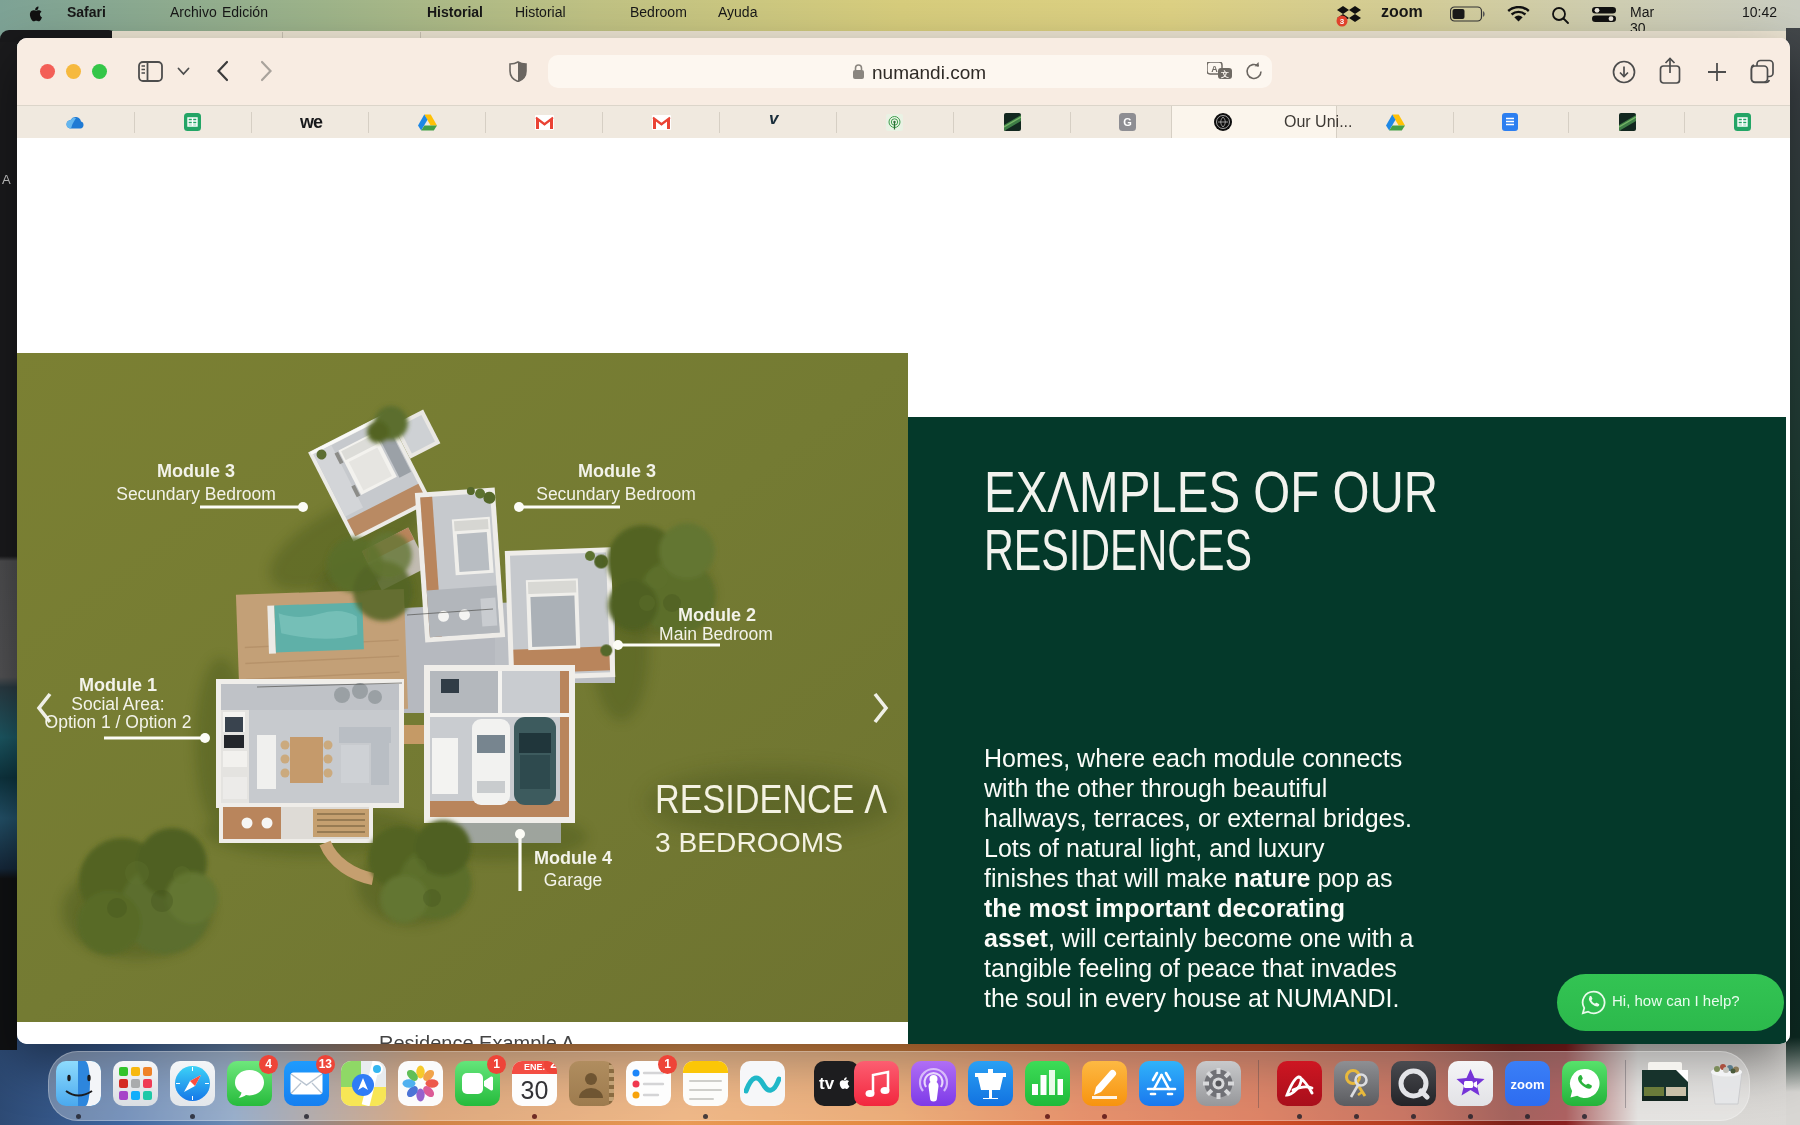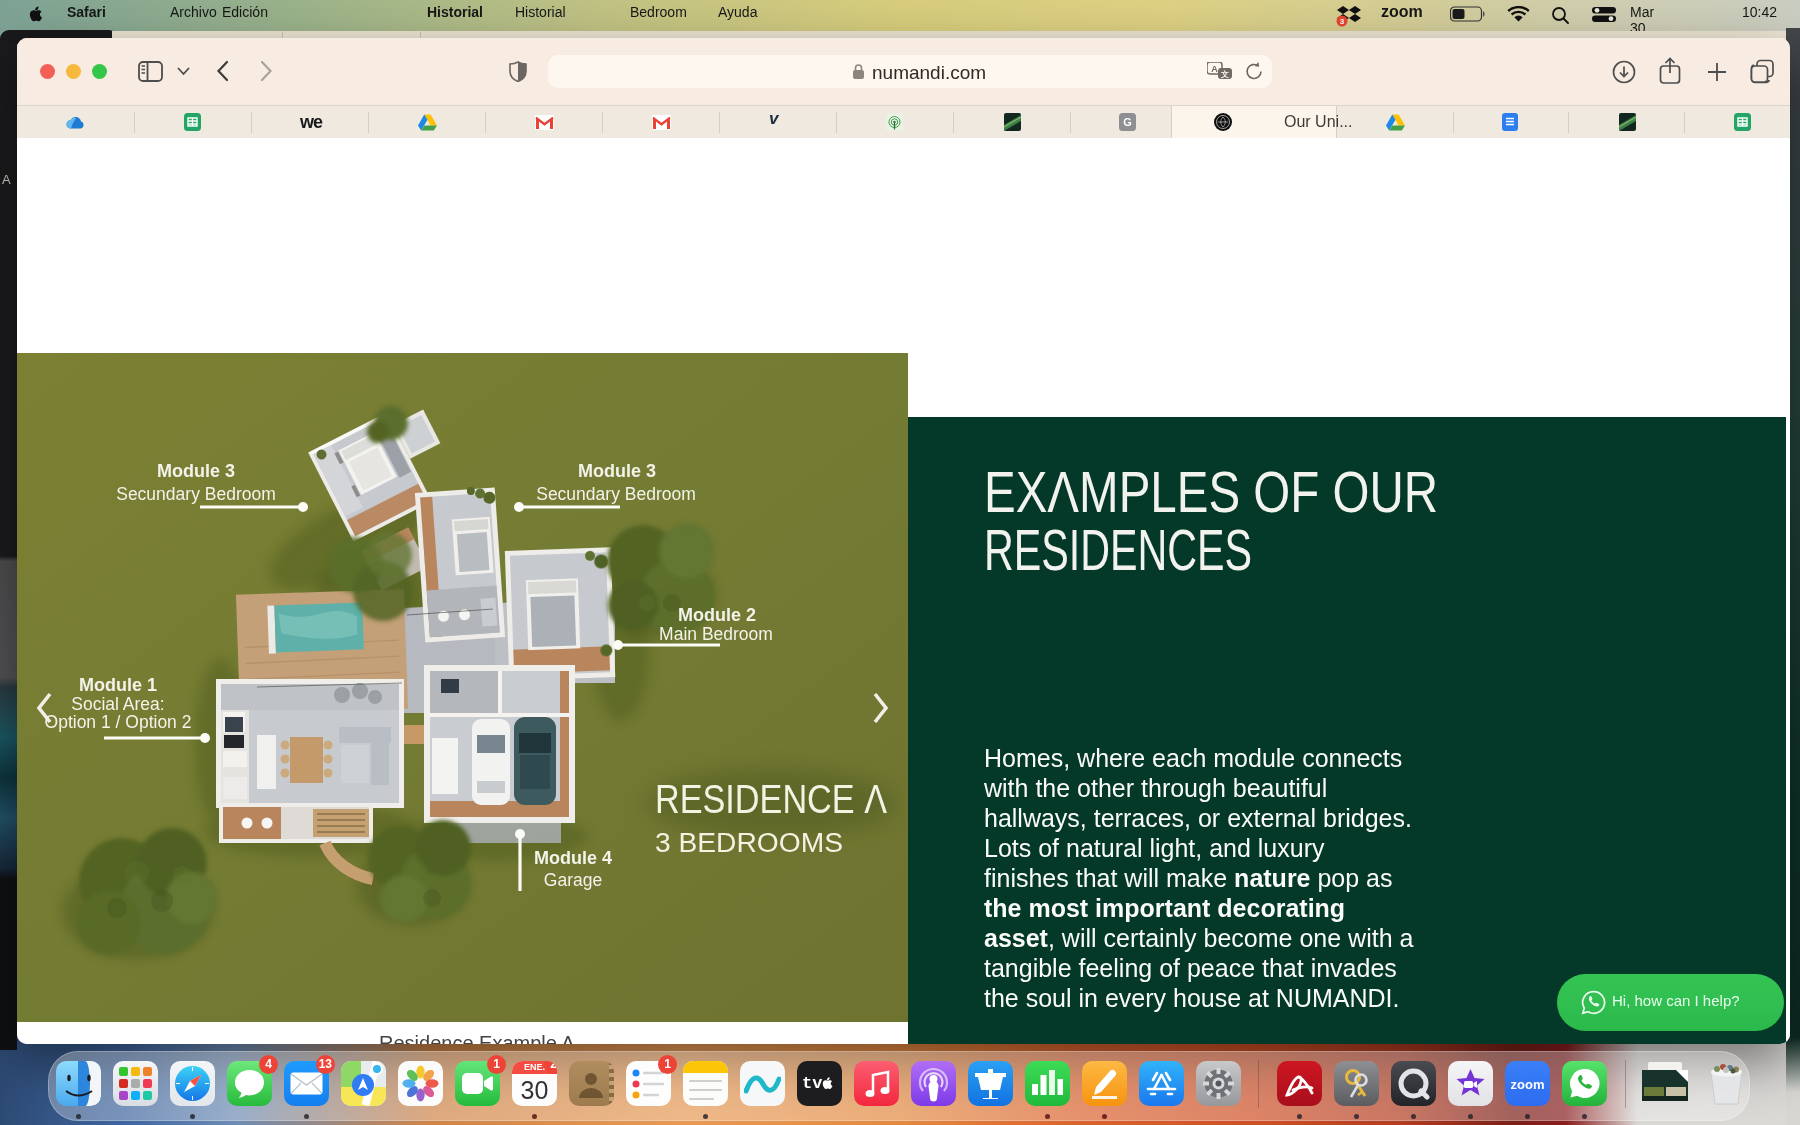--- a/index.html
+++ b/index.html
@@ -671,21 +671,21 @@
         </g>
       </svg>
 </div>
 
 <div class="di" style="left:740px;background:#f6f7f9;">
   <svg class="abs" style="left:4px;top:10px" width="37" height="26">
         <path d="M2 20 C8 4 14 4 19 13 C24 22 30 22 35 8" stroke="#1fb8c8" stroke-width="5" fill="none" stroke-linecap="round"></path>
       </svg>
 </div>
 
-<div class="di" style="left:797px;background:#1d1d1f;font-family:Liberation Mono, monospace;">
+<div class="di" style="left:814px;background:#1d1d1f;">
   <div class="abs" style="left:5px;top:13px;color:#fff;font-size:17px;font-weight:700;letter-spacing:0;">tv</div>
   <svg class="abs" style="left:23px;top:15px" width="15" height="17" viewBox="0 0 15 18">
         <path d="M10.8 4.4c.8-.95.7-2.4.6-2.9-.9.05-1.9.6-2.5 1.3-.55.6-.85 1.5-.75 2.5 1 .1 2-.45 2.65-.9zM12.9 9.5c0-1.9 1.55-2.8 1.6-2.85-.85-1.3-2.2-1.45-2.7-1.5-1.15-.1-2.2.65-2.8.65-.6 0-1.5-.65-2.45-.6-1.25 0-2.4.7-3.05 1.8-1.3 2.25-.35 5.6.95 7.4.6.9 1.35 1.9 2.35 1.85.95-.05 1.3-.6 2.45-.6s1.45.6 2.45.6 1.65-.9 2.3-1.8c.7-1.05 1-2.05 1-2.1-.05-.05-1.95-.8-2.1-2.85z" fill="#fff" transform="scale(0.85)"></path>
       </svg>
 </div>
 
 <div class="di" style="left:854px;background:linear-gradient(180deg,#fc5e71,#f2273e);">
   <svg class="abs" style="left:9px;top:8px" width="28" height="30">
         <path d="M10 24 V6 L25 3 V21" stroke="#fff" stroke-width="2.5" fill="none"></path>
         <ellipse cx="7" cy="24.5" rx="4.5" ry="3.6" fill="#fff"></ellipse>

